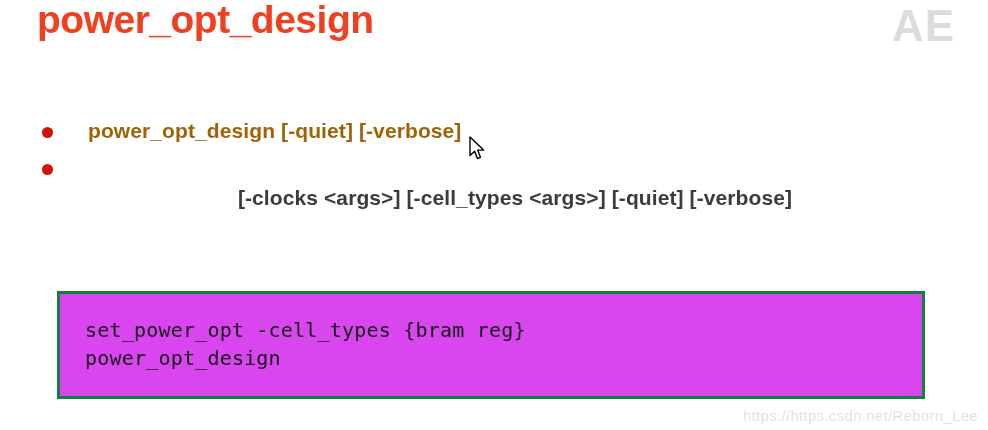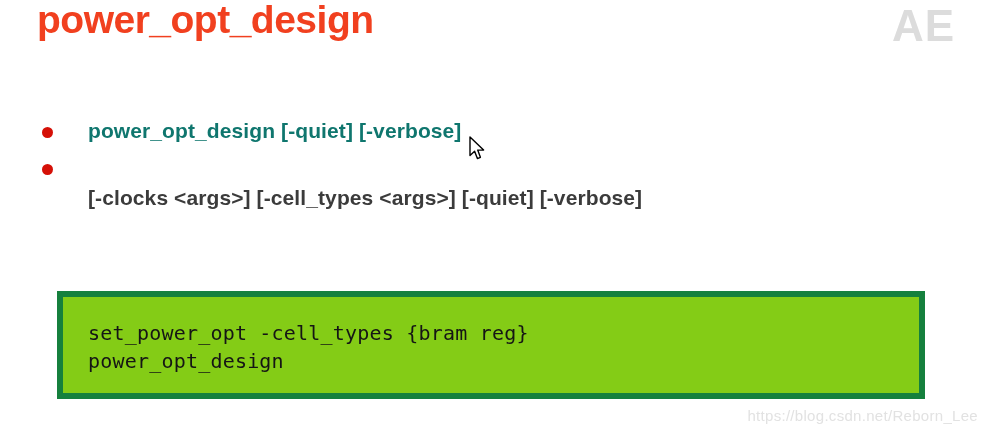--- a/index.html
+++ b/index.html
@@ -70,46 +70,47 @@
     width: 11px;
     height: 11px;
     border-radius: 50%;
     background: #d51007;
     margin-top: 9px;
     margin-right: 35px;
   }
   .bullet-text {
     font-size: 21px;
     font-weight: bold;
-    color: #0f766e;
+    color: #a16207;
     letter-spacing: 0.1px;
     line-height: 1.28;
     white-space: nowrap;
   }
   .cont-line {
     margin-left: 46px;
     margin-top: 8px;
     font-size: 21px;
     font-weight: bold;
     color: #3b3b3b;
     letter-spacing: 0.1px;
     line-height: 1.28;
     white-space: nowrap;
+    text-align: center;
   }
 
   
   .code-box {
     position: absolute;
     left: 57px;
     top: 291px;
     width: 868px;
     height: 108px;
     box-sizing: border-box;
-    border: 6px solid #15803d;
-    background: #84cc16;
+    border: 3px solid #15803d;
+    background: #d946ef;
   }
   .code-inner {
     padding: 22px 0 0 25px;
   }
   .code-line {
     font-family: "DejaVu Sans Mono", "Liberation Mono", monospace;
     font-size: 20px;
     color: #151515;
     line-height: 1.42;
     white-space: pre;
@@ -162,19 +163,19 @@
 
   </div>
 
   <div class="code-box">
     <div class="code-inner">
       <div class="code-line">set_power_opt -cell_types {bram reg}</div>
       <div class="code-line">power_opt_design</div>
     </div>
   </div>
 
-  <div class="watermark">https://blog.csdn.net/Reborn_Lee</div>
+  <div class="watermark">https://https.csdn.net/Reborn_Lee</div>
 
   <svg class="cursor" viewBox="0 0 18 26" xmlns="http://www.w3.org/2000/svg" style="left: 469px; top: 136px;">
     <path d="M1,1 L1,19.5 L5.6,15.2 L8.4,22.6 L11.4,21.3 L8.7,14.1 L14.6,14.1 Z" fill="#ffffff" stroke="#000000" stroke-width="1.4" stroke-linejoin="round"></path>
   </svg>
 
 </div>
 
 </body></html>

